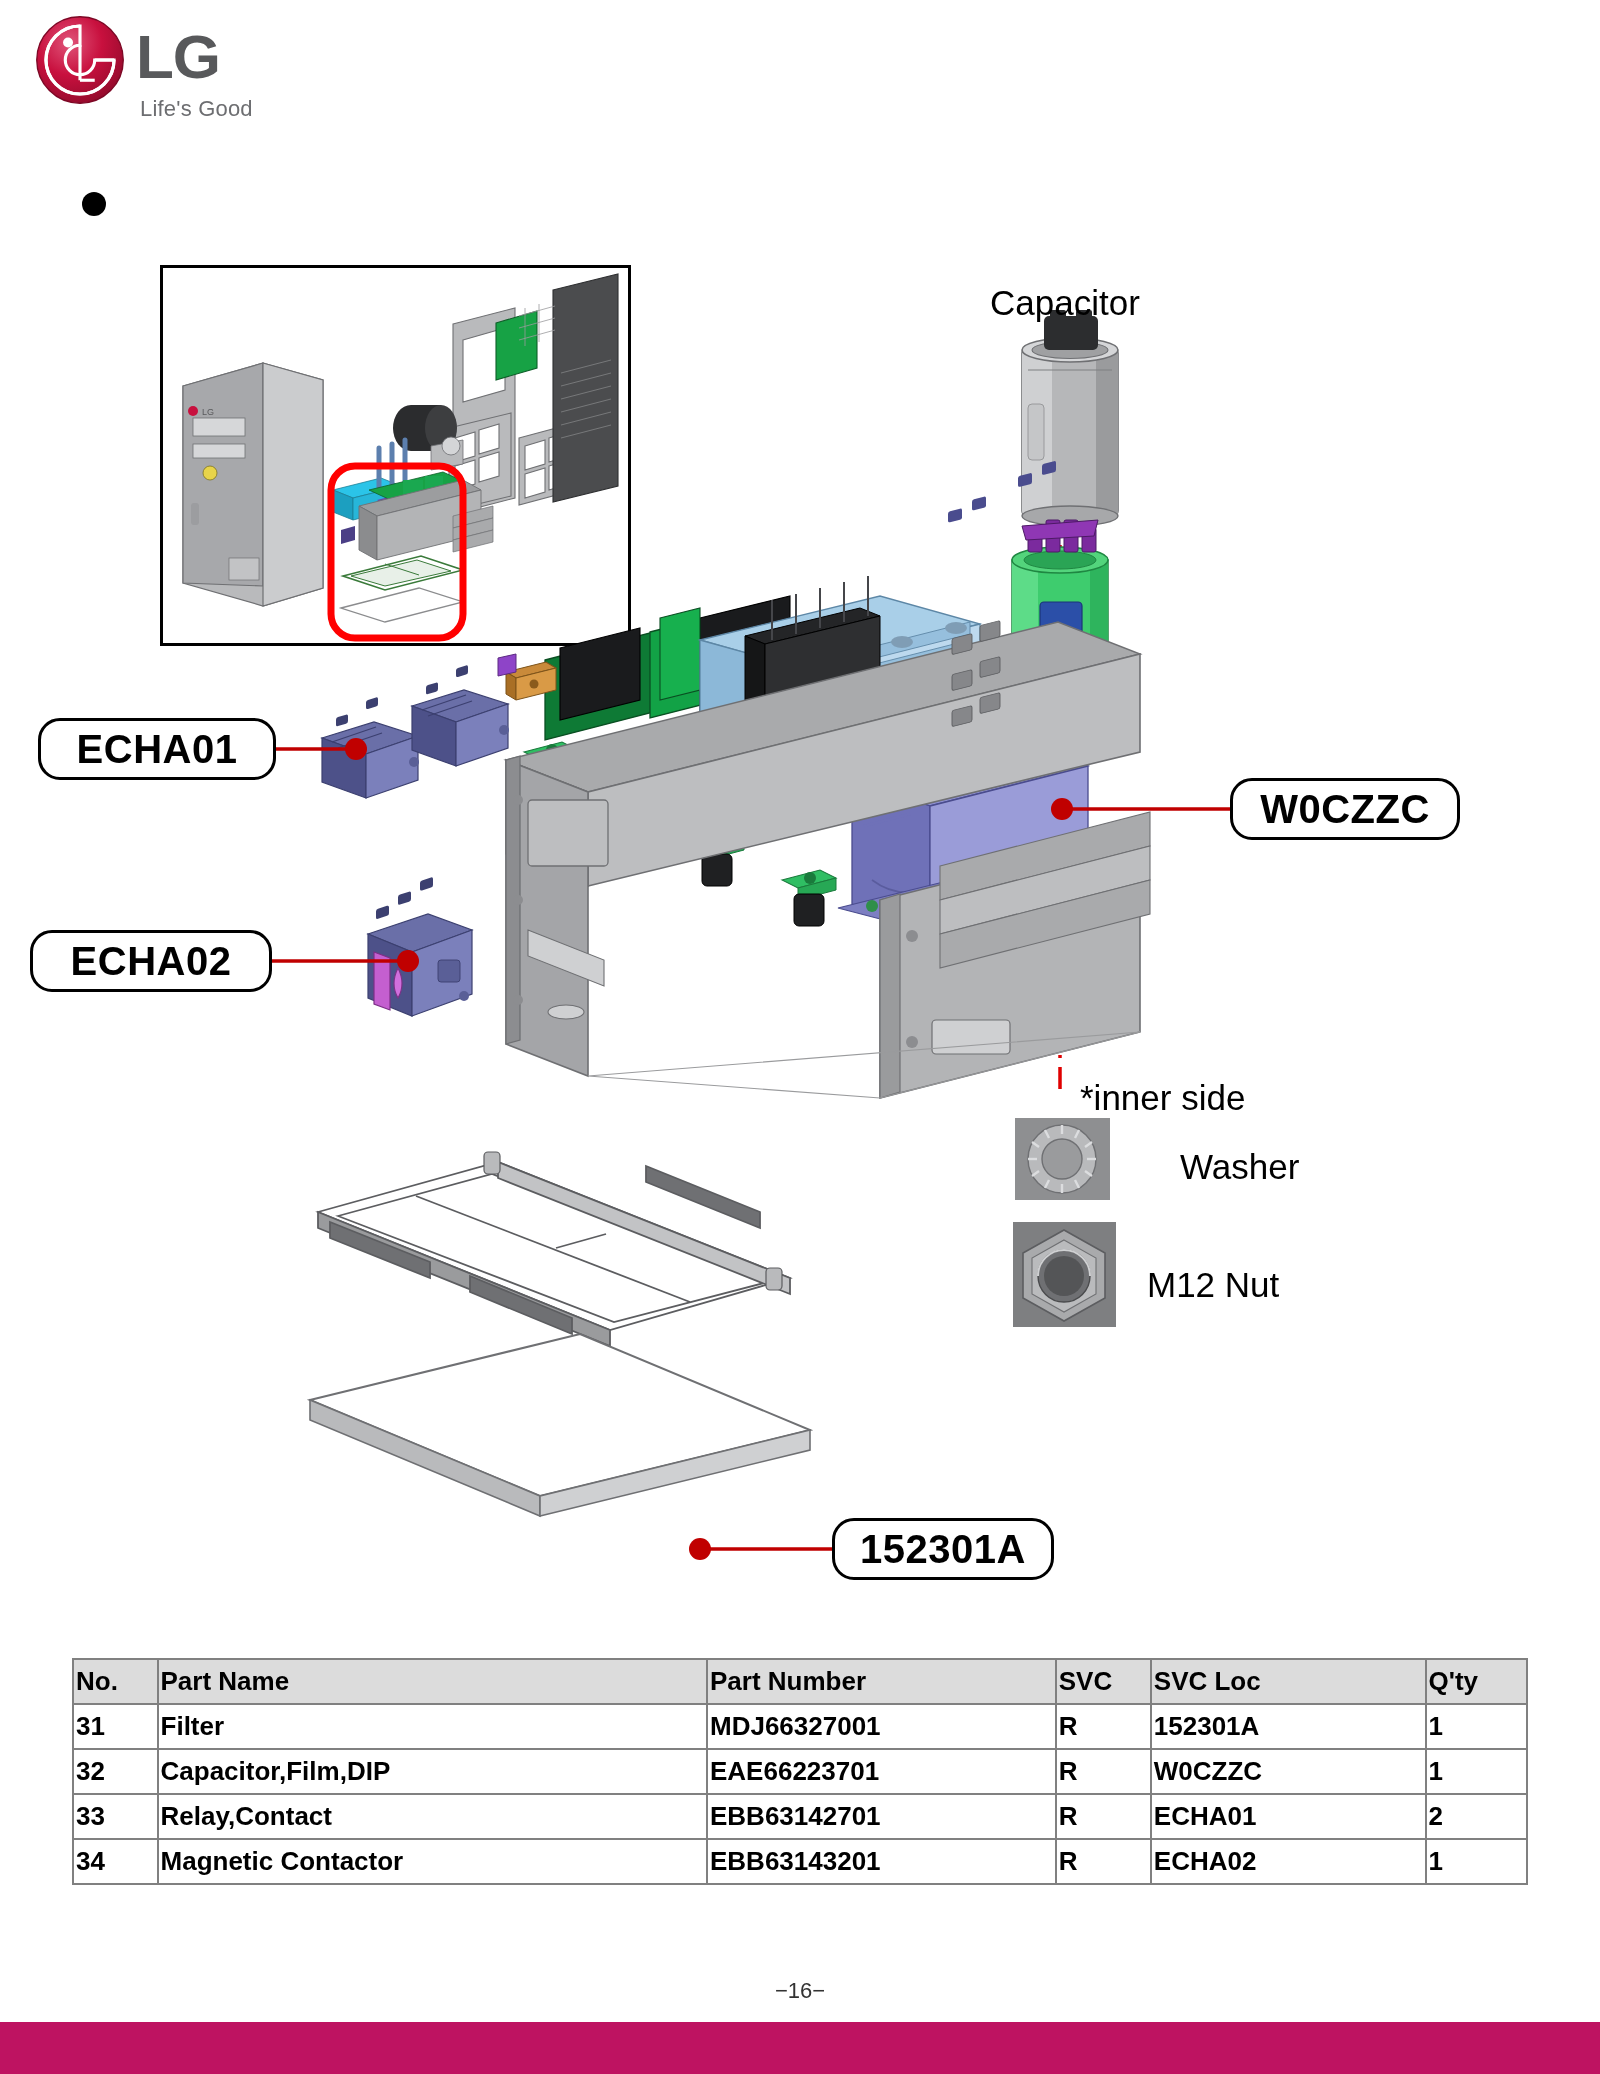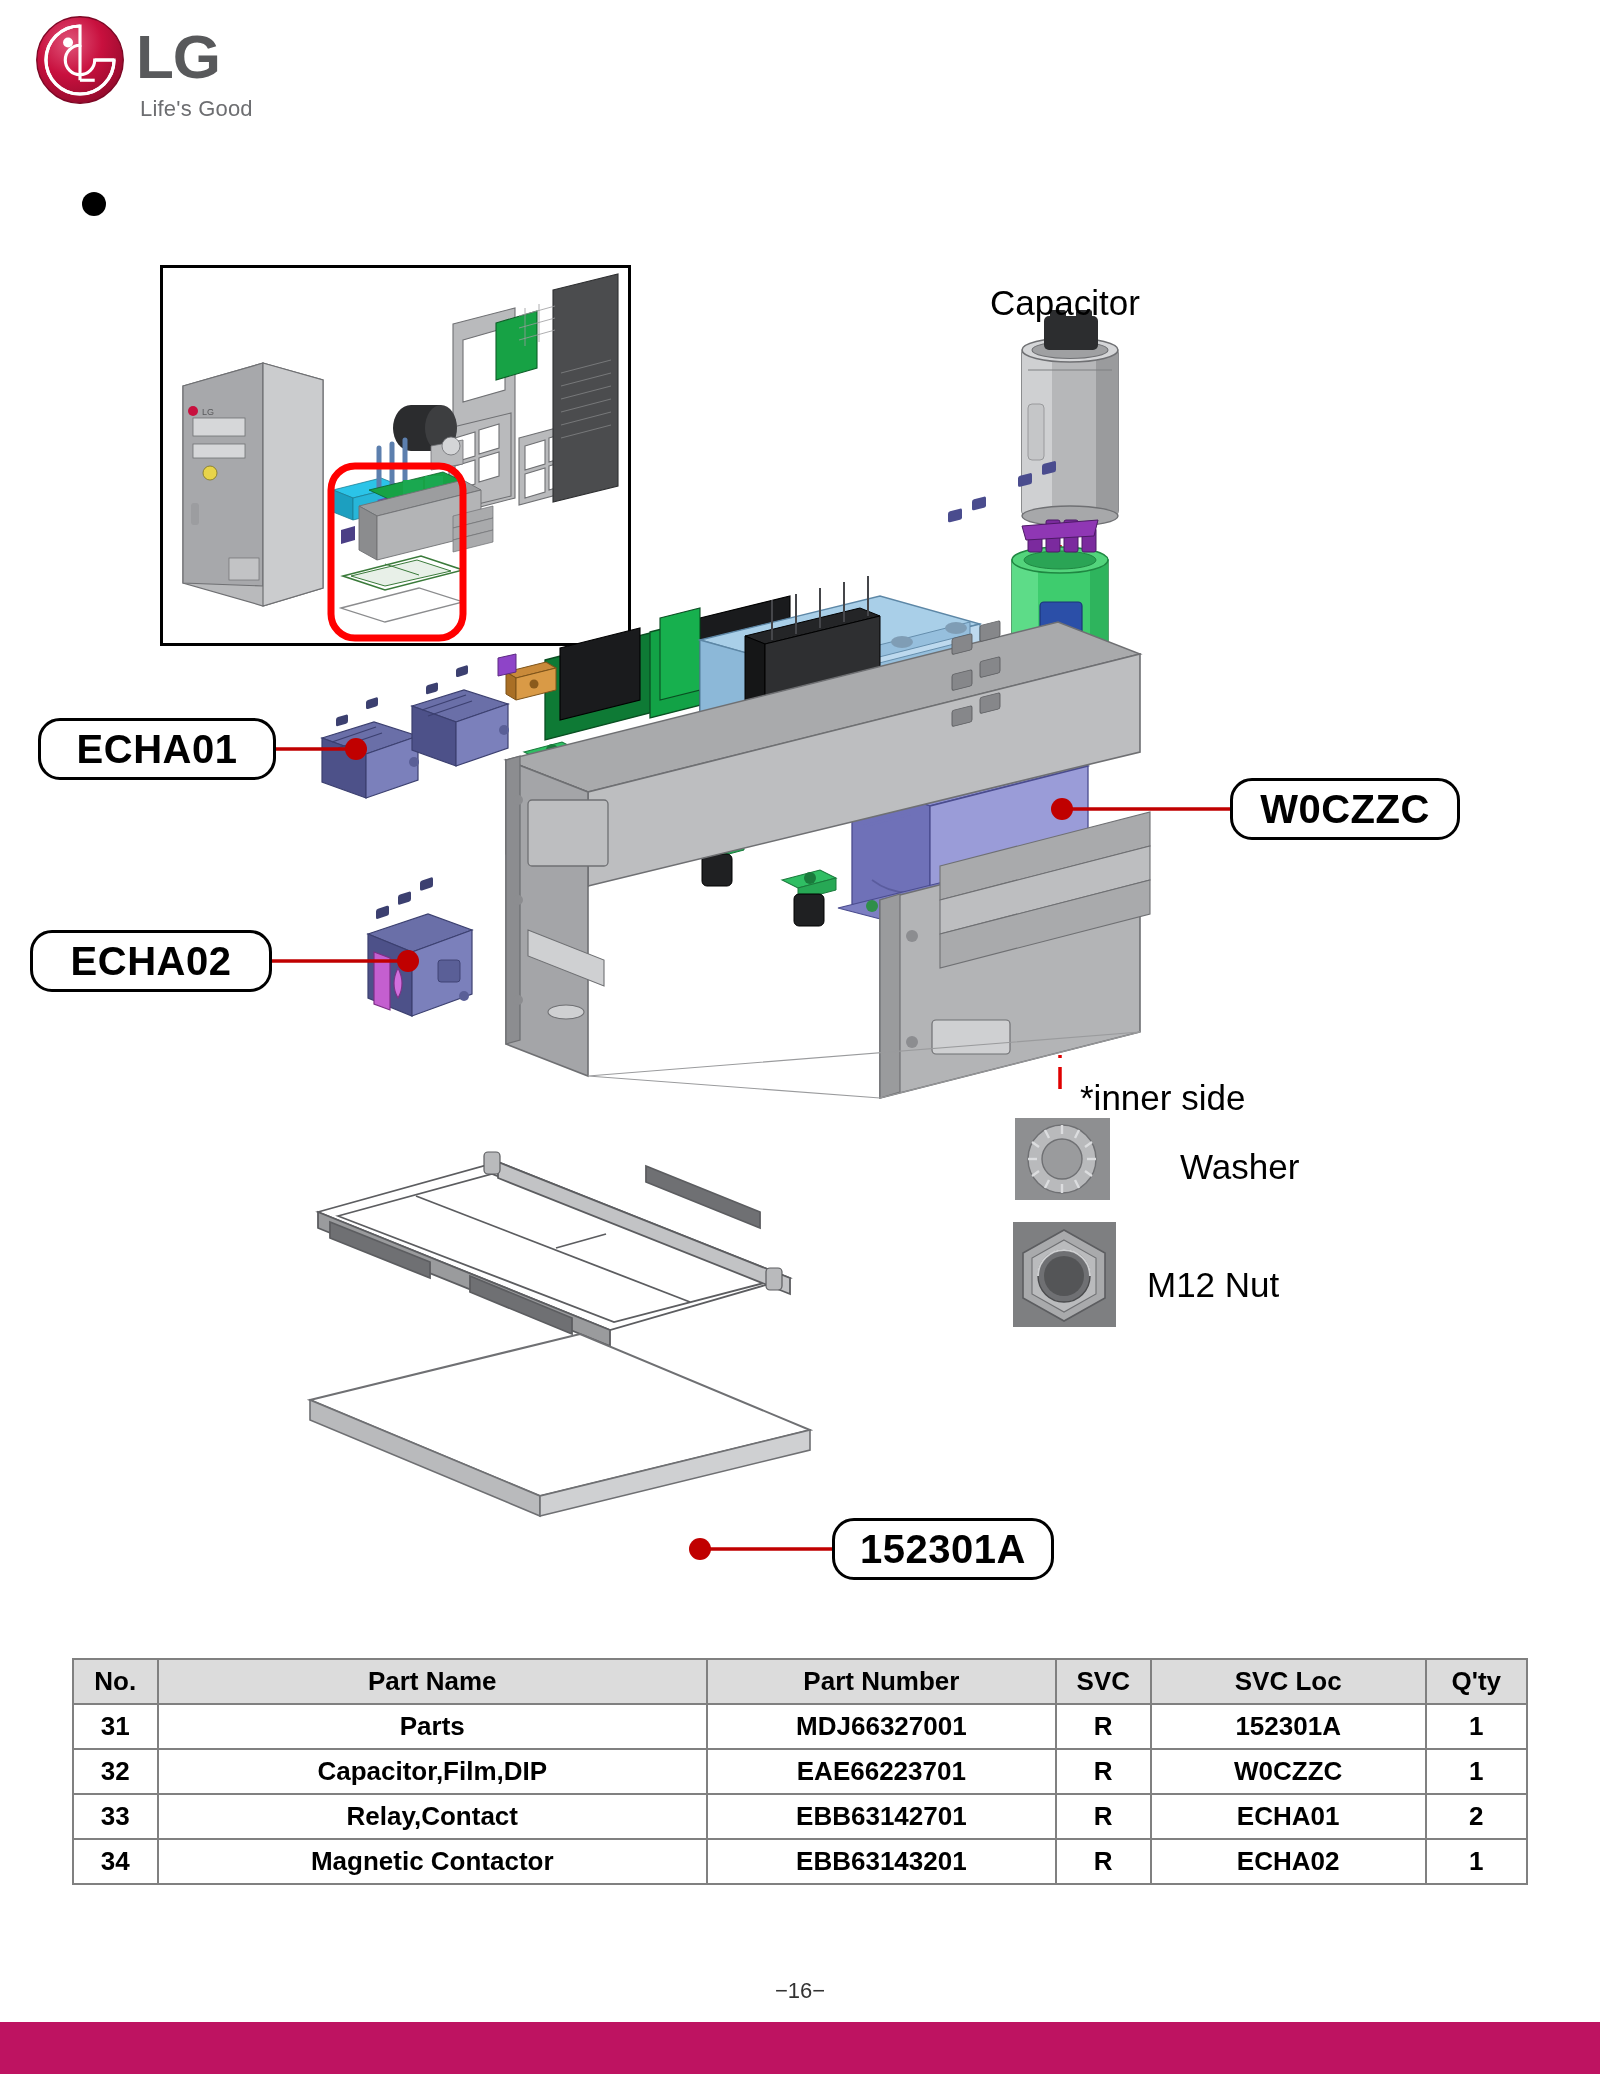--- a/index.html
+++ b/index.html
@@ -69,21 +69,21 @@
   #lbl-nut       { left:1147px;top:1265px; }
 
   
   .tbl-wrap { position:absolute; left:72px; top:1658px; width:1456px; }
   table.parts {
     border-collapse:collapse; width:100%;
     font-size:26px; font-weight:bold; color:#000;
   }
   table.parts th, table.parts td {
     border:2px solid #808080;
-    text-align:center; padding:6px 2px;
+    text-align:left; padding:6px 2px;
     height:42px; box-sizing:border-box;
   }
   table.parts thead th { background:#dcdcdc; }
   table.parts tbody td { background:#fff; }
   .c-no  { width:80px; }
   .c-nm  { width:520px; }
   .c-pn  { width:330px; }
   .c-svc { width:90px; }
   .c-loc { width:260px; }
   .c-qty { width:96px; }
@@ -525,21 +525,21 @@
           <th class="c-nm">Part Name</th>
           <th class="c-pn">Part Number</th>
           <th class="c-svc">SVC</th>
           <th class="c-loc">SVC Loc</th>
           <th class="c-qty">Q'ty</th>
         </tr>
       </thead>
       <tbody>
         <tr>
           <td>31</td>
-          <td>Parts</td>
+          <td>Filter</td>
           <td>MDJ66327001</td>
           <td>R</td>
           <td>152301A</td>
           <td>1</td>
         </tr>
         <tr>
           <td>32</td>
           <td>Capacitor,Film,DIP</td>
           <td>EAE66223701</td>
           <td>R</td>

